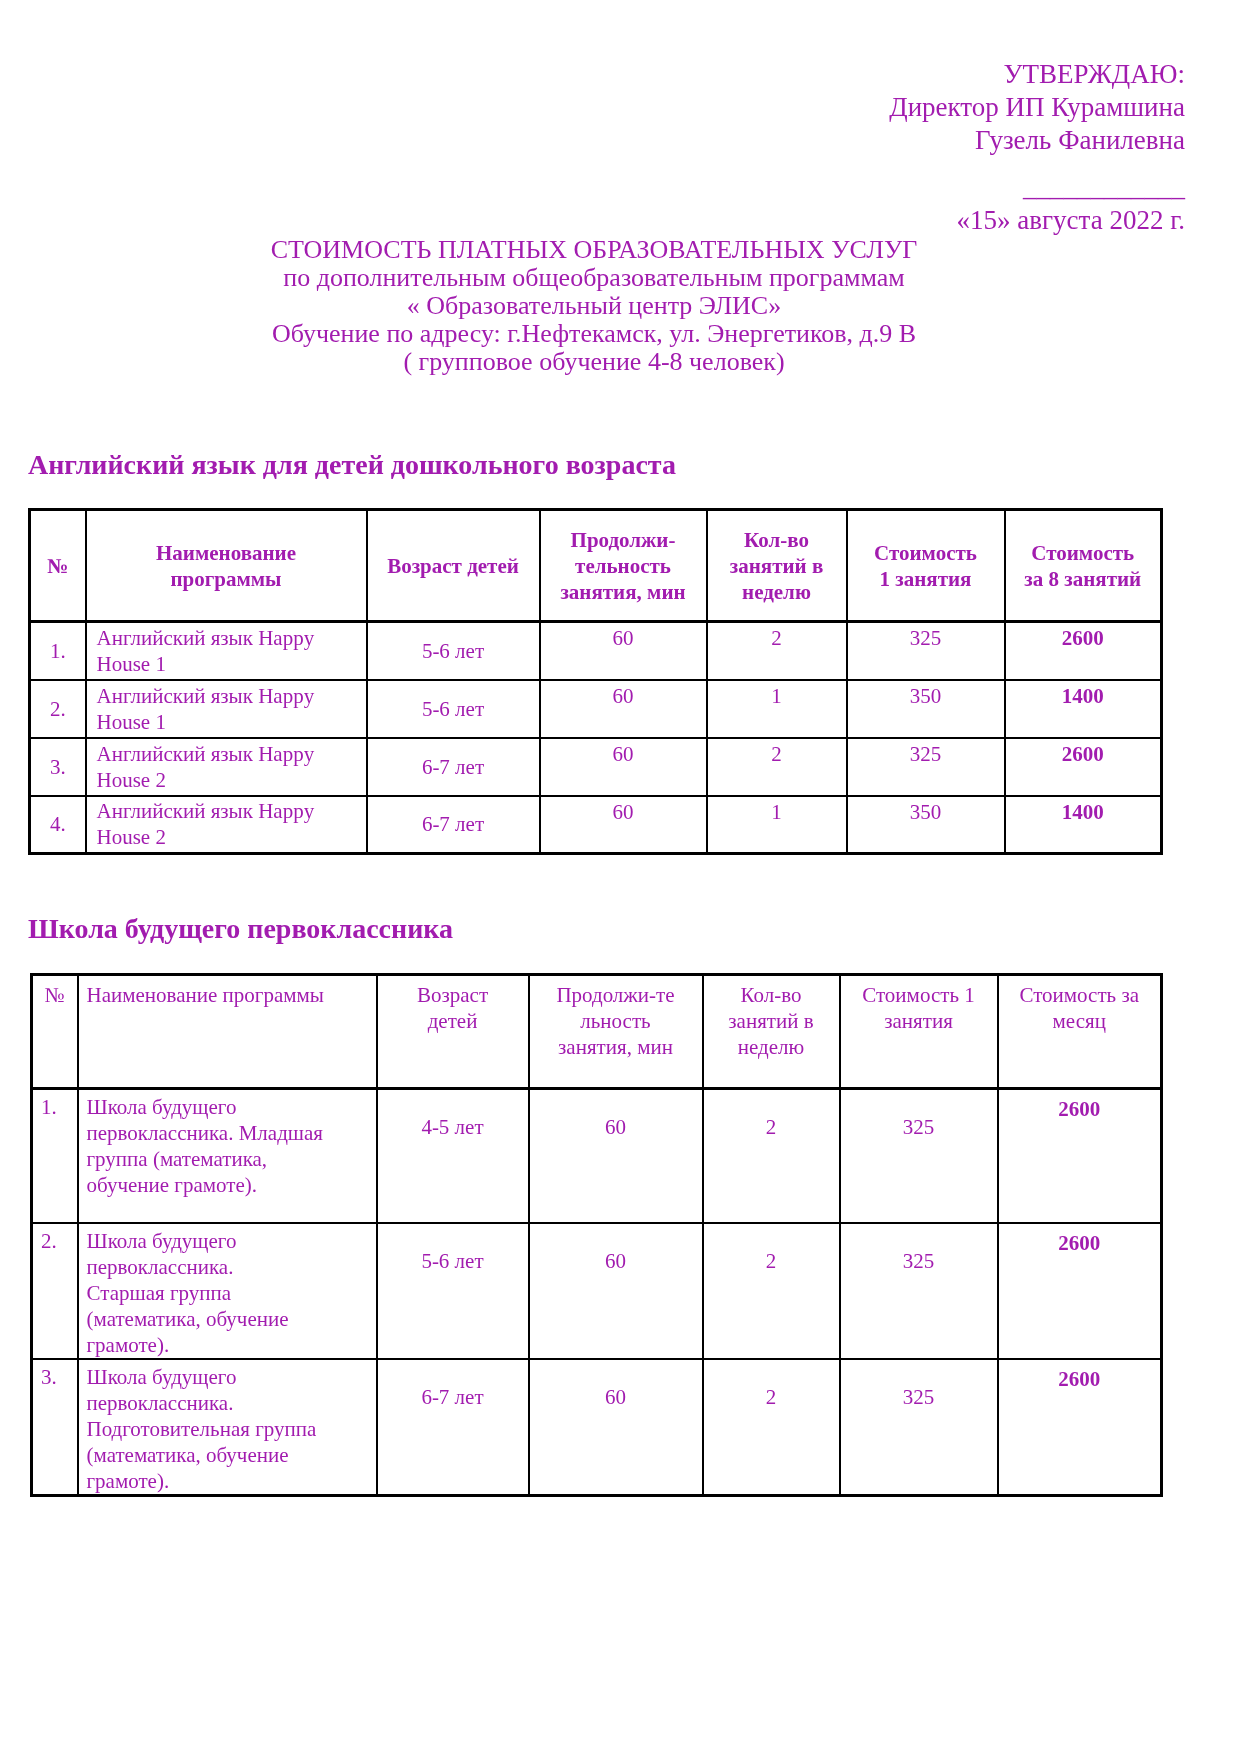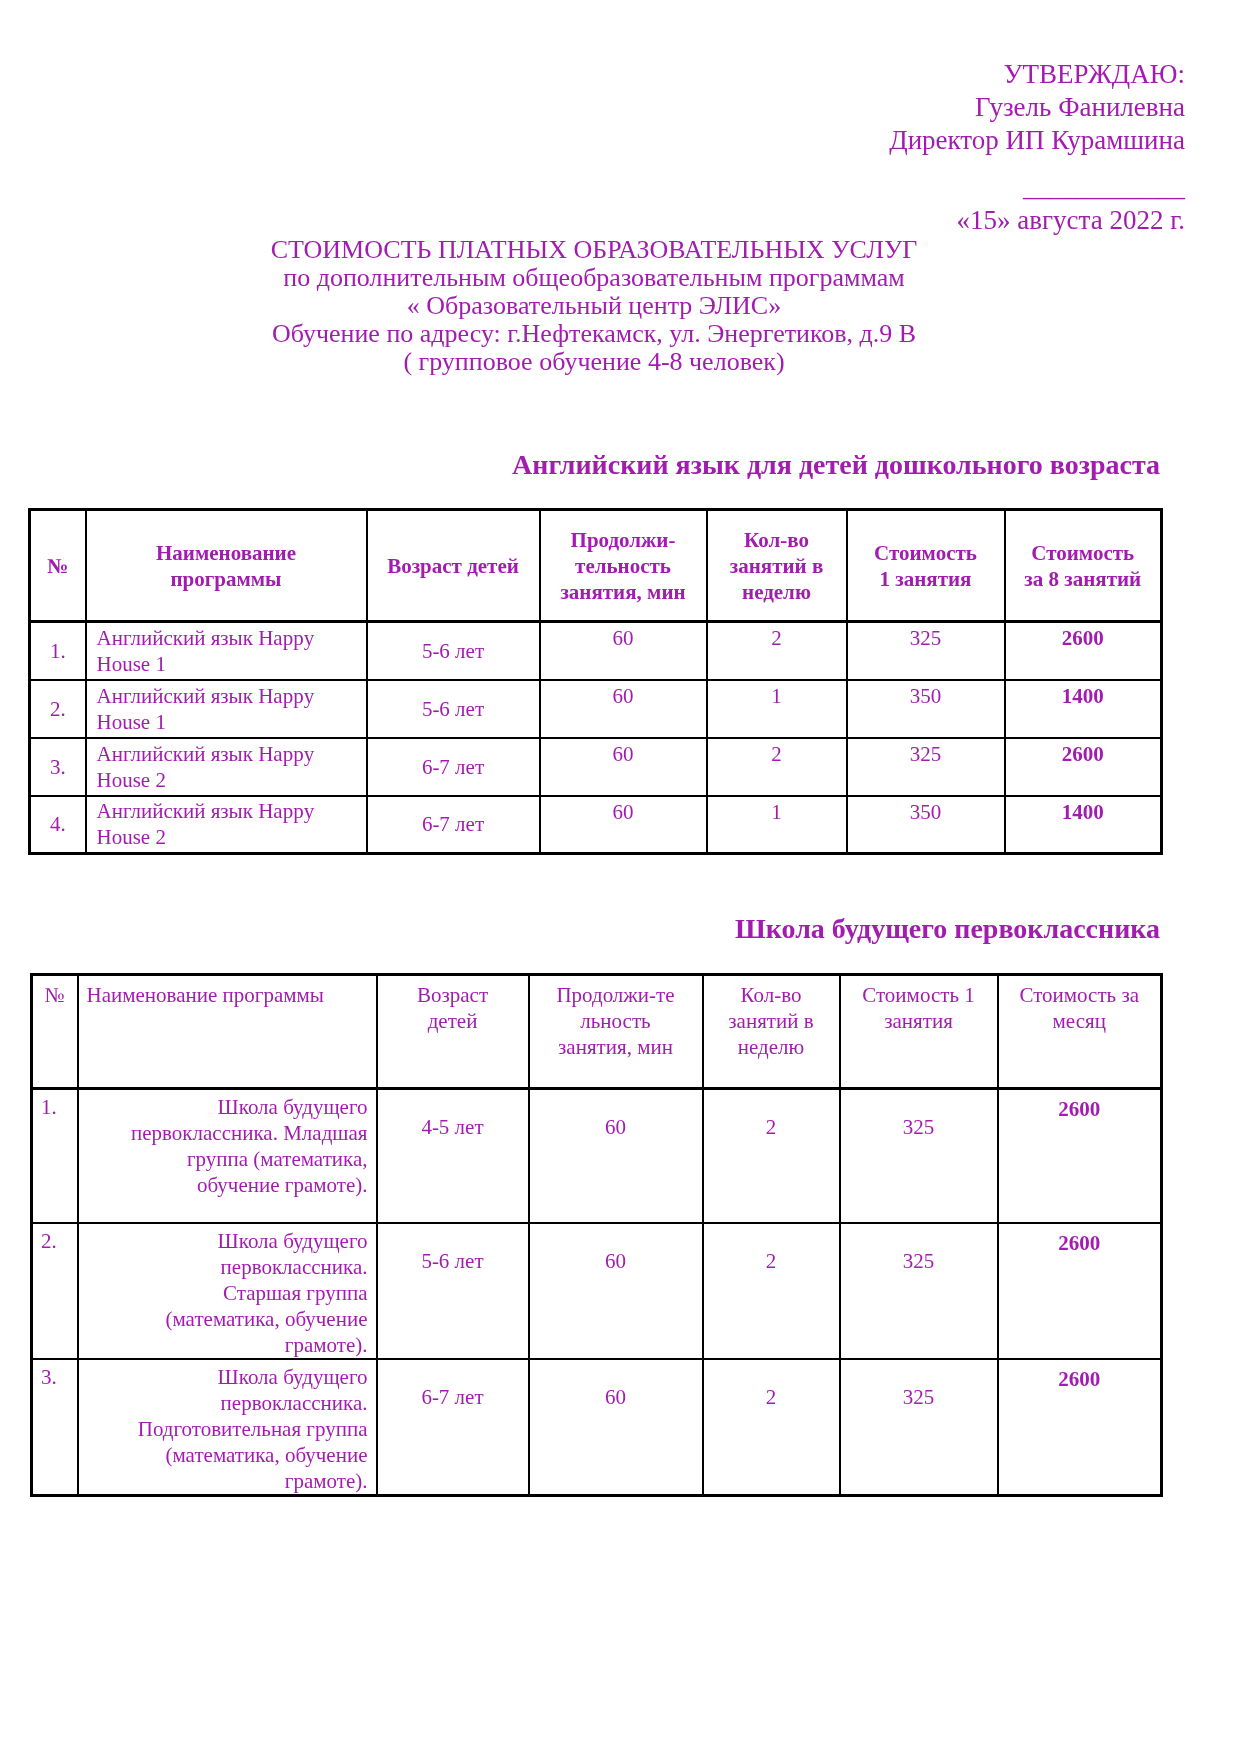--- a/index.html
+++ b/index.html
@@ -34,21 +34,21 @@
     width:1132px;
     text-align:center;
     font-size:26px;
     line-height:28px;
   }
   
   .section-heading{
     position:absolute;
     left:28px;
     width:1132px;
-    text-align:right;
+    text-align:left;
     font-size:28px;
     font-weight:bold;
     line-height:34px;
   }
   .heading-1{top:448px;}
   .heading-2{top:912px;}
   
   table.price{
     position:absolute;
     border-collapse:collapse;
@@ -87,33 +87,33 @@
     vertical-align:top;
     padding-top:6px;
     border-bottom:3px solid #000;
   }
   .t2 tr.hdr th.th-num{text-align:center;}
   .t2 tr.hdr th.th-name{text-align:left;padding-left:8px;}
   .t2 tr.r1{height:134px;}
   .t2 tr.r2{height:131px;}
   .t2 tr.r3{height:136px;}
   .t2 td.num{text-align:left;vertical-align:top;padding:4px 0 0 8px;}
-  .t2 td.name{text-align:right;vertical-align:top;padding:4px 8px 0 19px;}
+  .t2 td.name{text-align:left;vertical-align:top;padding:4px 8px 0 8px;}
   .t2 td.mid{text-align:center;vertical-align:top;padding-top:24px;}
   .t2 td.total{text-align:center;vertical-align:top;padding-top:6px;font-weight:bold;}
 </style>
 </head>
 <body>
 
 <div class="page">
 
   <div class="approval">
     <div>УТВЕРЖДАЮ:</div>
+    <div>Директор ИП Курамшина</div>
     <div>Гузель Фанилевна</div>
-    <div>Директор ИП Курамшина</div>
     <div class="sig">____________</div>
     <div>«15» августа 2022 г.</div>
   </div>
 
   <div class="doc-title">
     <div>СТОИМОСТЬ ПЛАТНЫХ ОБРАЗОВАТЕЛЬНЫХ УСЛУГ</div>
     <div>по дополнительным общеобразовательным программам</div>
     <div>« Образовательный центр ЭЛИС»</div>
     <div>Обучение по адресу: г.Нефтекамск, ул. Энергетиков, д.9 В</div>
     <div>( групповое обучение 4-8 человек)</div>

